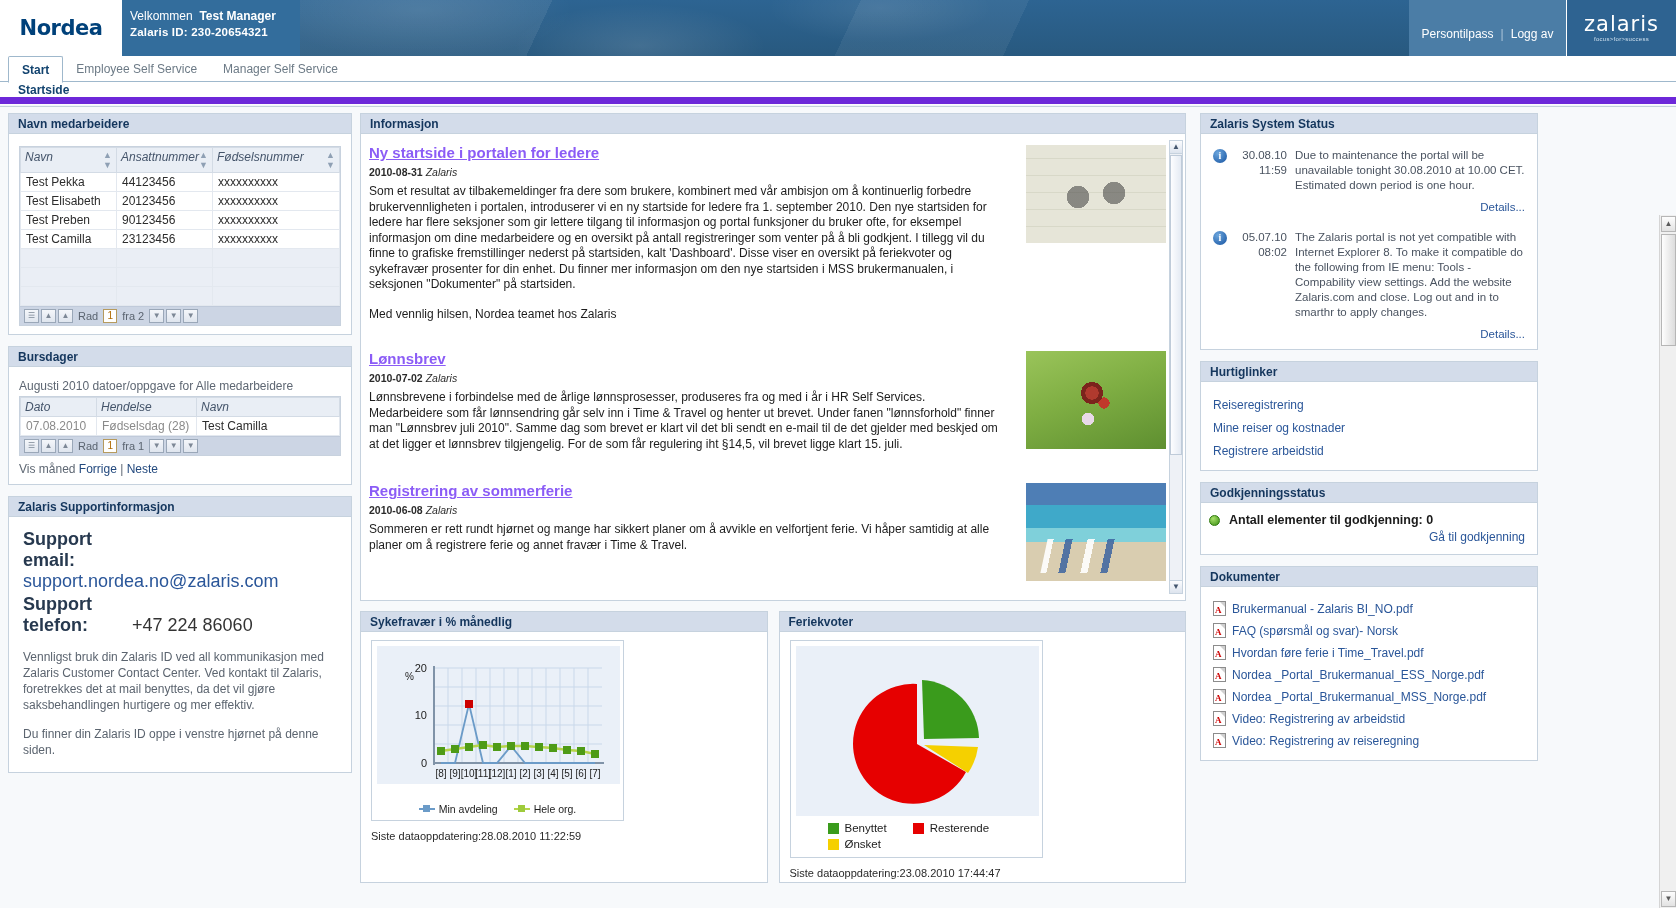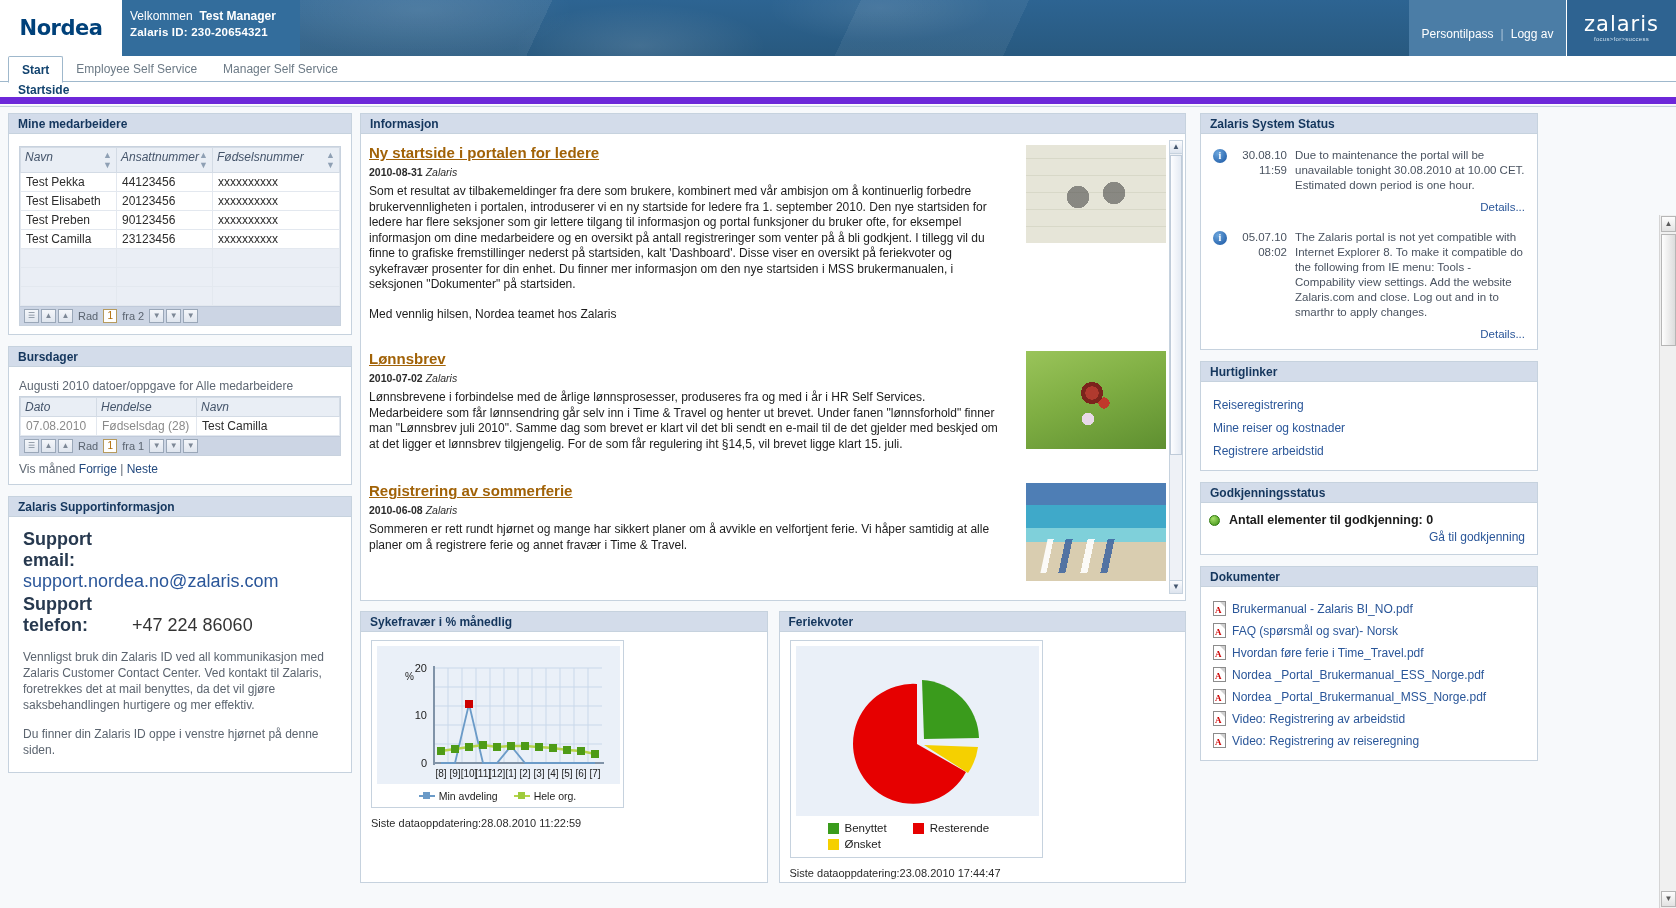--- a/index.html
+++ b/index.html
@@ -249,21 +249,21 @@
   .info-inner {
     height: 100%;
     overflow: hidden;
     padding-left: 4px;
   }
   .news { position: relative; padding: 0 0 0 0; }
   .news + .news { margin-top: 22px; }
   .news h3 {
     margin: 0 0 5px 0;
     font-size: 15px;
-    color: #a16207;
+    color: #8b5cf6;
     font-weight: bold;
     text-decoration: underline;
     display: inline-block;
     cursor: pointer;
   }
   .news .meta { font-size: 10.5px; font-weight: bold; color: #2b2b2b; margin-bottom: 6px; }
   .news .meta i { font-weight: normal; font-style: italic; }
   .news p {
     margin: 0;
     font-size: 12px;
@@ -344,21 +344,21 @@
     position: relative;
     height: 138px;
     width: 243px;
   }
   .plot-pie { height: 170px; width: 243px; }
   .chart-foot { font-size: 11px; color: #2a2a2a; margin-top: 9px; }
   .legend { display: flex; flex-wrap: wrap; gap: 4px 26px; padding: 6px 0 2px 32px; }
   .legend-item { display: flex; align-items: center; gap: 6px; font-size: 11.5px; color:#1d1d1d; }
   .legend-swatch { width: 11px; height: 11px; display:inline-block; }
 
-  .linelegend { display:flex; gap: 16px; justify-content:center; font-size: 10.5px; color:#1d1d1d; padding-top:6px;}
+  .linelegend { display:flex; gap: 16px; justify-content:center; font-size: 10.5px; color:#1d1d1d; padding-top:19px;}
   .linelegend .li { display:flex; align-items:center; gap:4px;}
   .ll-line { width: 16px; height: 2px; display:inline-block; position:relative; }
   .ll-line i { position:absolute; left:4px; top:-3px; width:7px; height:7px; display:block;}
 
   
   .status-item { display: flex; gap: 8px; margin-bottom: 17px; font-size: 11.5px; }
   .info-icon {
     width: 14px; height: 14px; border-radius: 50%;
     background: radial-gradient(circle at 35% 30%, #6ca6dd, #1552a0);
     color: #ffffff; font-size: 10px; font-weight: bold;
@@ -460,21 +460,21 @@
 <div class="subtab-row">
   <span class="subtab">Startside</span>
 </div>
 <div class="page-rule"></div>
 
 <div class="workspace">
 
   <div class="col-left">
 
     <div class="panel">
-      <div class="panel-head">Mine medarbeidere</div>
+      <div class="panel-head">Navn medarbeidere</div>
       <div class="panel-body" style="padding:12px 10px 8px 10px;">
         <div class="grid-wrap">
           <table class="grid">
             <tbody>
                 <tr>
               <th style="width:96px"><span>Navn</span><span class="sorter">▲<br>▼</span></th>
               <th style="width:96px"><span>Ansattnummer</span><span class="sorter">▲<br>▼</span></th>
               <th><span>Fødselsnummer</span><span class="sorter">▲<br>▼</span></th>
             </tr>
             <tr>

